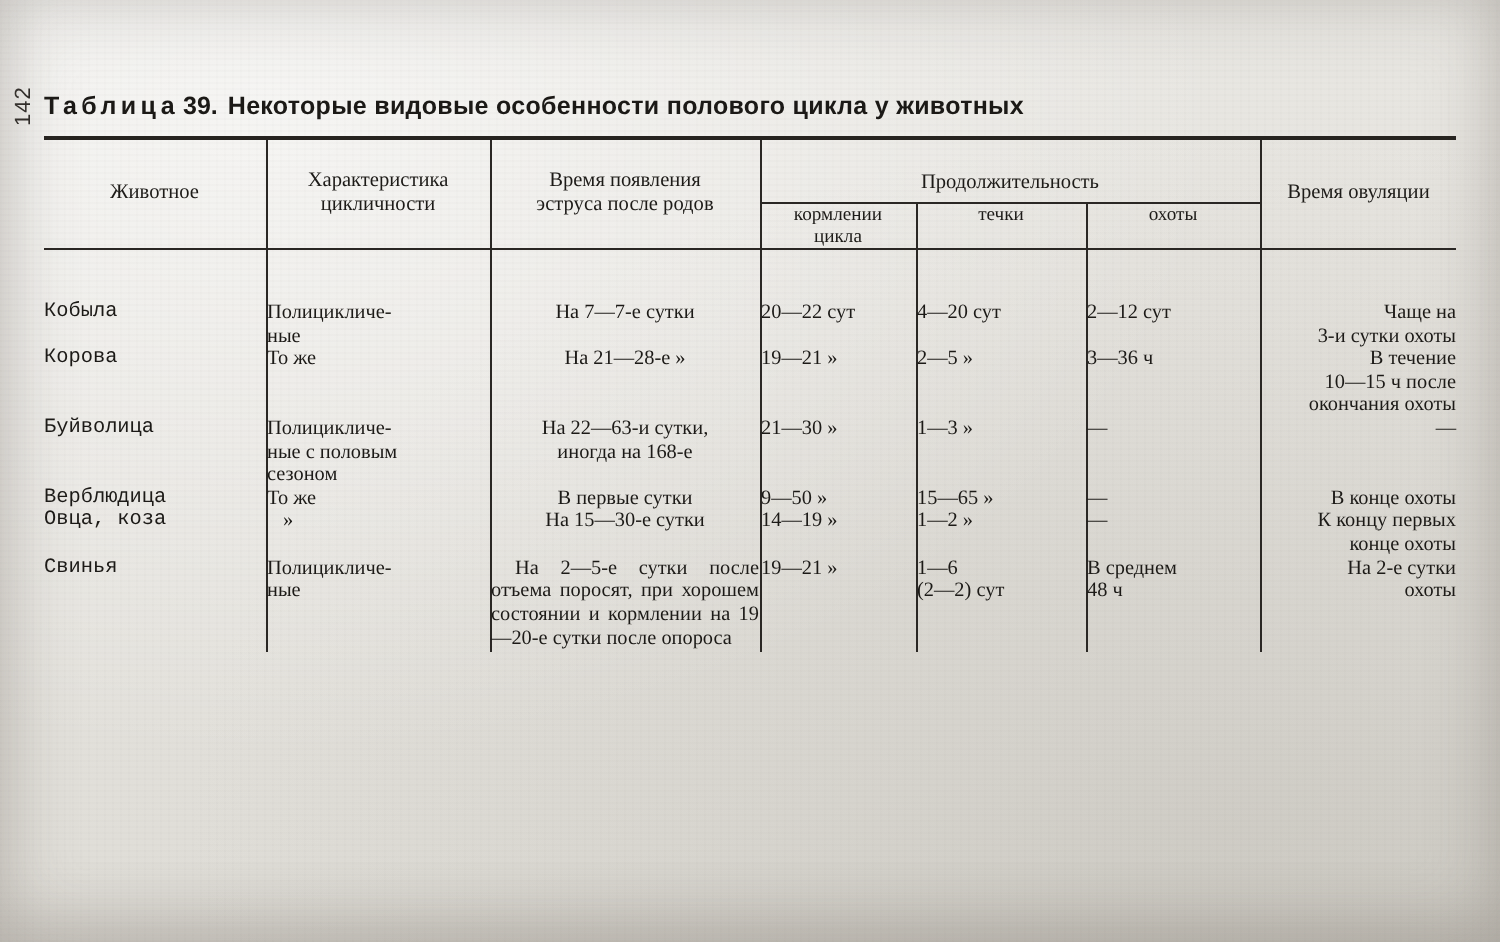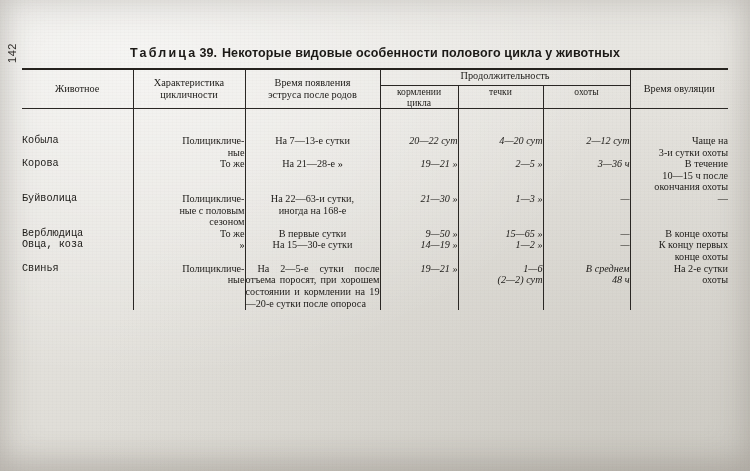--- a/index.html
+++ b/index.html
@@ -58,21 +58,21 @@
     color: #2a2724;
     transform: rotate(-90deg);
     transform-origin: center center;
   }
 
   .title {
     position: absolute;
     left: 22px;
     top: 46px;
     width: 706px;
-    text-align: center;
+    text-align: left;
     font-family: "Liberation Sans", sans-serif;
     font-size: 12.5px;
     font-weight: bold;
     color: #1b1916;
     white-space: nowrap;
   }
   .title .tword {
     letter-spacing: 2.2px;
     font-weight: bold;
   }
@@ -124,21 +124,21 @@
   
   .hcell {
     text-align: center;
     font-family: "Liberation Serif", "DejaVu Serif", serif;
     font-size: 10.3px;
     line-height: 12px;
     color: #1d1b18;
     padding: 4px 3px 4px 3px;
   }
   .hcell.group {
-    padding-top: 0;
+    padding-top: 16px;
     padding-bottom: 3px;
   }
   .hcell.tall {
     vertical-align: middle;
   }
   .hsub {
     text-align: center;
     font-family: "Liberation Serif", "DejaVu Serif", serif;
     font-size: 9.6px;
     line-height: 11px;
@@ -150,23 +150,23 @@
   
   .bcell {
     font-family: "Liberation Serif", "DejaVu Serif", serif;
     font-size: 10.2px;
     line-height: 11.6px;
     color: #1c1a17;
     padding: 7px 5px 7px 5px;
     vertical-align: top;
   }
   .c-animal   { text-align: left;   padding-left: 10px; font-family: Liberation Mono, monospace; }
-  .c-cycl     { text-align: right; }
+  .c-cycl     { text-align: left; }
   .c-estrus   { text-align: center; }
-  .c-num      { text-align: right; font-style: italic; }
+  .c-num      { text-align: left; }
   .c-ovul     { text-align: right; }
 
   .just {
     text-align: justify;
     text-align-last: left;
     text-indent: 12px;
     padding-left: 6px;
     padding-right: 6px;
     line-height: 11.8px;
     margin-left: 32px;
@@ -252,21 +252,21 @@
 
         <tr>
           <td class="bcell c-animal vsep">
             <span>Кобыла</span>
           </td>
           <td class="bcell c-cycl vsep">
             <span>Полицикличе-</span><br>
             <span>ные</span>
           </td>
           <td class="bcell c-estrus vsep">
-            <span class="nowrap">На  7—13-е сутки</span>
+            <span class="nowrap">На  7—7-е сутки</span>
           </td>
           <td class="bcell c-num vsep">
             <span class="nowrap">20—22  сут</span>
           </td>
           <td class="bcell c-num vsep">
             <span class="nowrap">4—20  сут</span>
           </td>
           <td class="bcell c-num vsep">
             <span class="nowrap">2—12  сут</span>
           </td>

